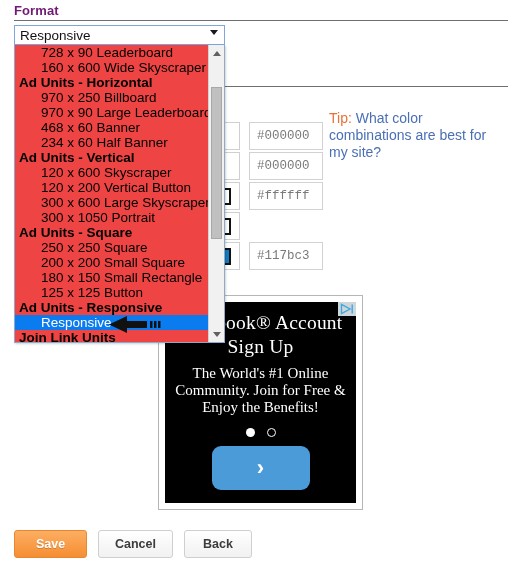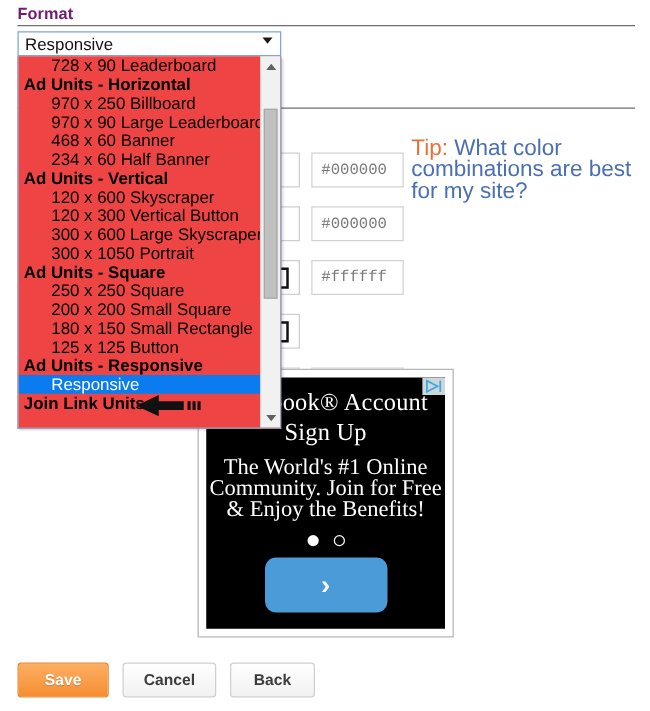--- a/index.html
+++ b/index.html
@@ -169,21 +169,21 @@
   #color-rows {
     position: absolute;
     left: 196px;
     top: 122px;
     width: 135px;
     z-index: 10;
   }
   .color-row {
     position: relative;
     height: 29px;
-    margin-bottom: 14px;
+    margin-bottom: 1px;
   }
   .swatch-box {
     position: absolute;
     left: 0;
     top: 0;
     width: 44px;
     height: 28px;
     border: 1px solid #cfcfcf;
     background: #ffffff;
     box-sizing: border-box;
@@ -220,21 +220,21 @@
     line-height: 27px;
     padding-left: 7px;
   }
 
   
   #tip {
     position: absolute;
     left: 329px;
     top: 110px;
     width: 178px;
-    font-size: 18px;
+    font-size: 14px;
     line-height: 17px;
     color: #4a6fb5;
     z-index: 5;
   }
   #tip-prefix { color: #e8703a; }
 
   
   #ad-preview {
     position: absolute;
     left: 158px;
@@ -269,21 +269,21 @@
   #ad-adchoices svg { display: block; }
   #ad-headline {
     margin-top: 9px;
     font-size: 19.5px;
     line-height: 24px;
     font-weight: normal;
     letter-spacing: 0.2px;
   }
   #ad-body {
     margin-top: 6px;
-    font-size: 18px;
+    font-size: 15px;
     line-height: 17px;
     padding: 0 0;
   }
   #ad-dots {
     margin-top: 12px;
     display: flex;
     justify-content: center;
     gap: 12px;
   }
   .ad-dot {
@@ -414,28 +414,29 @@
       <span class="ad-dot on"></span>
       <span class="ad-dot off"></span>
     </div>
     <div id="ad-cta">›</div>
   </div>
 </div>
 
 <div id="format-dropdown">
   <div id="dropdown-options">
       <div class="opt">728 x 90 Leaderboard</div>
+      <div class="opt">160 x 600 Wide Skyscraper</div>
       <div class="opt group">Ad Units - Horizontal</div>
       <div class="opt">970 x 250 Billboard</div>
       <div class="opt">970 x 90 Large Leaderboard</div>
       <div class="opt">468 x 60 Banner</div>
       <div class="opt">234 x 60 Half Banner</div>
       <div class="opt group">Ad Units - Vertical</div>
       <div class="opt">120 x 600 Skyscraper</div>
-      <div class="opt">120 x 300 Vertical Button</div>
+      <div class="opt">120 x 200 Vertical Button</div>
       <div class="opt">300 x 600 Large Skyscraper</div>
       <div class="opt">300 x 1050 Portrait</div>
       <div class="opt group">Ad Units - Square</div>
       <div class="opt">250 x 250 Square</div>
       <div class="opt">200 x 200 Small Square</div>
       <div class="opt">180 x 150 Small Rectangle</div>
       <div class="opt">125 x 125 Button</div>
       <div class="opt group">Ad Units - Responsive</div>
       <div class="opt selected">Responsive</div>
       <div class="opt group">Join Link Units</div>

